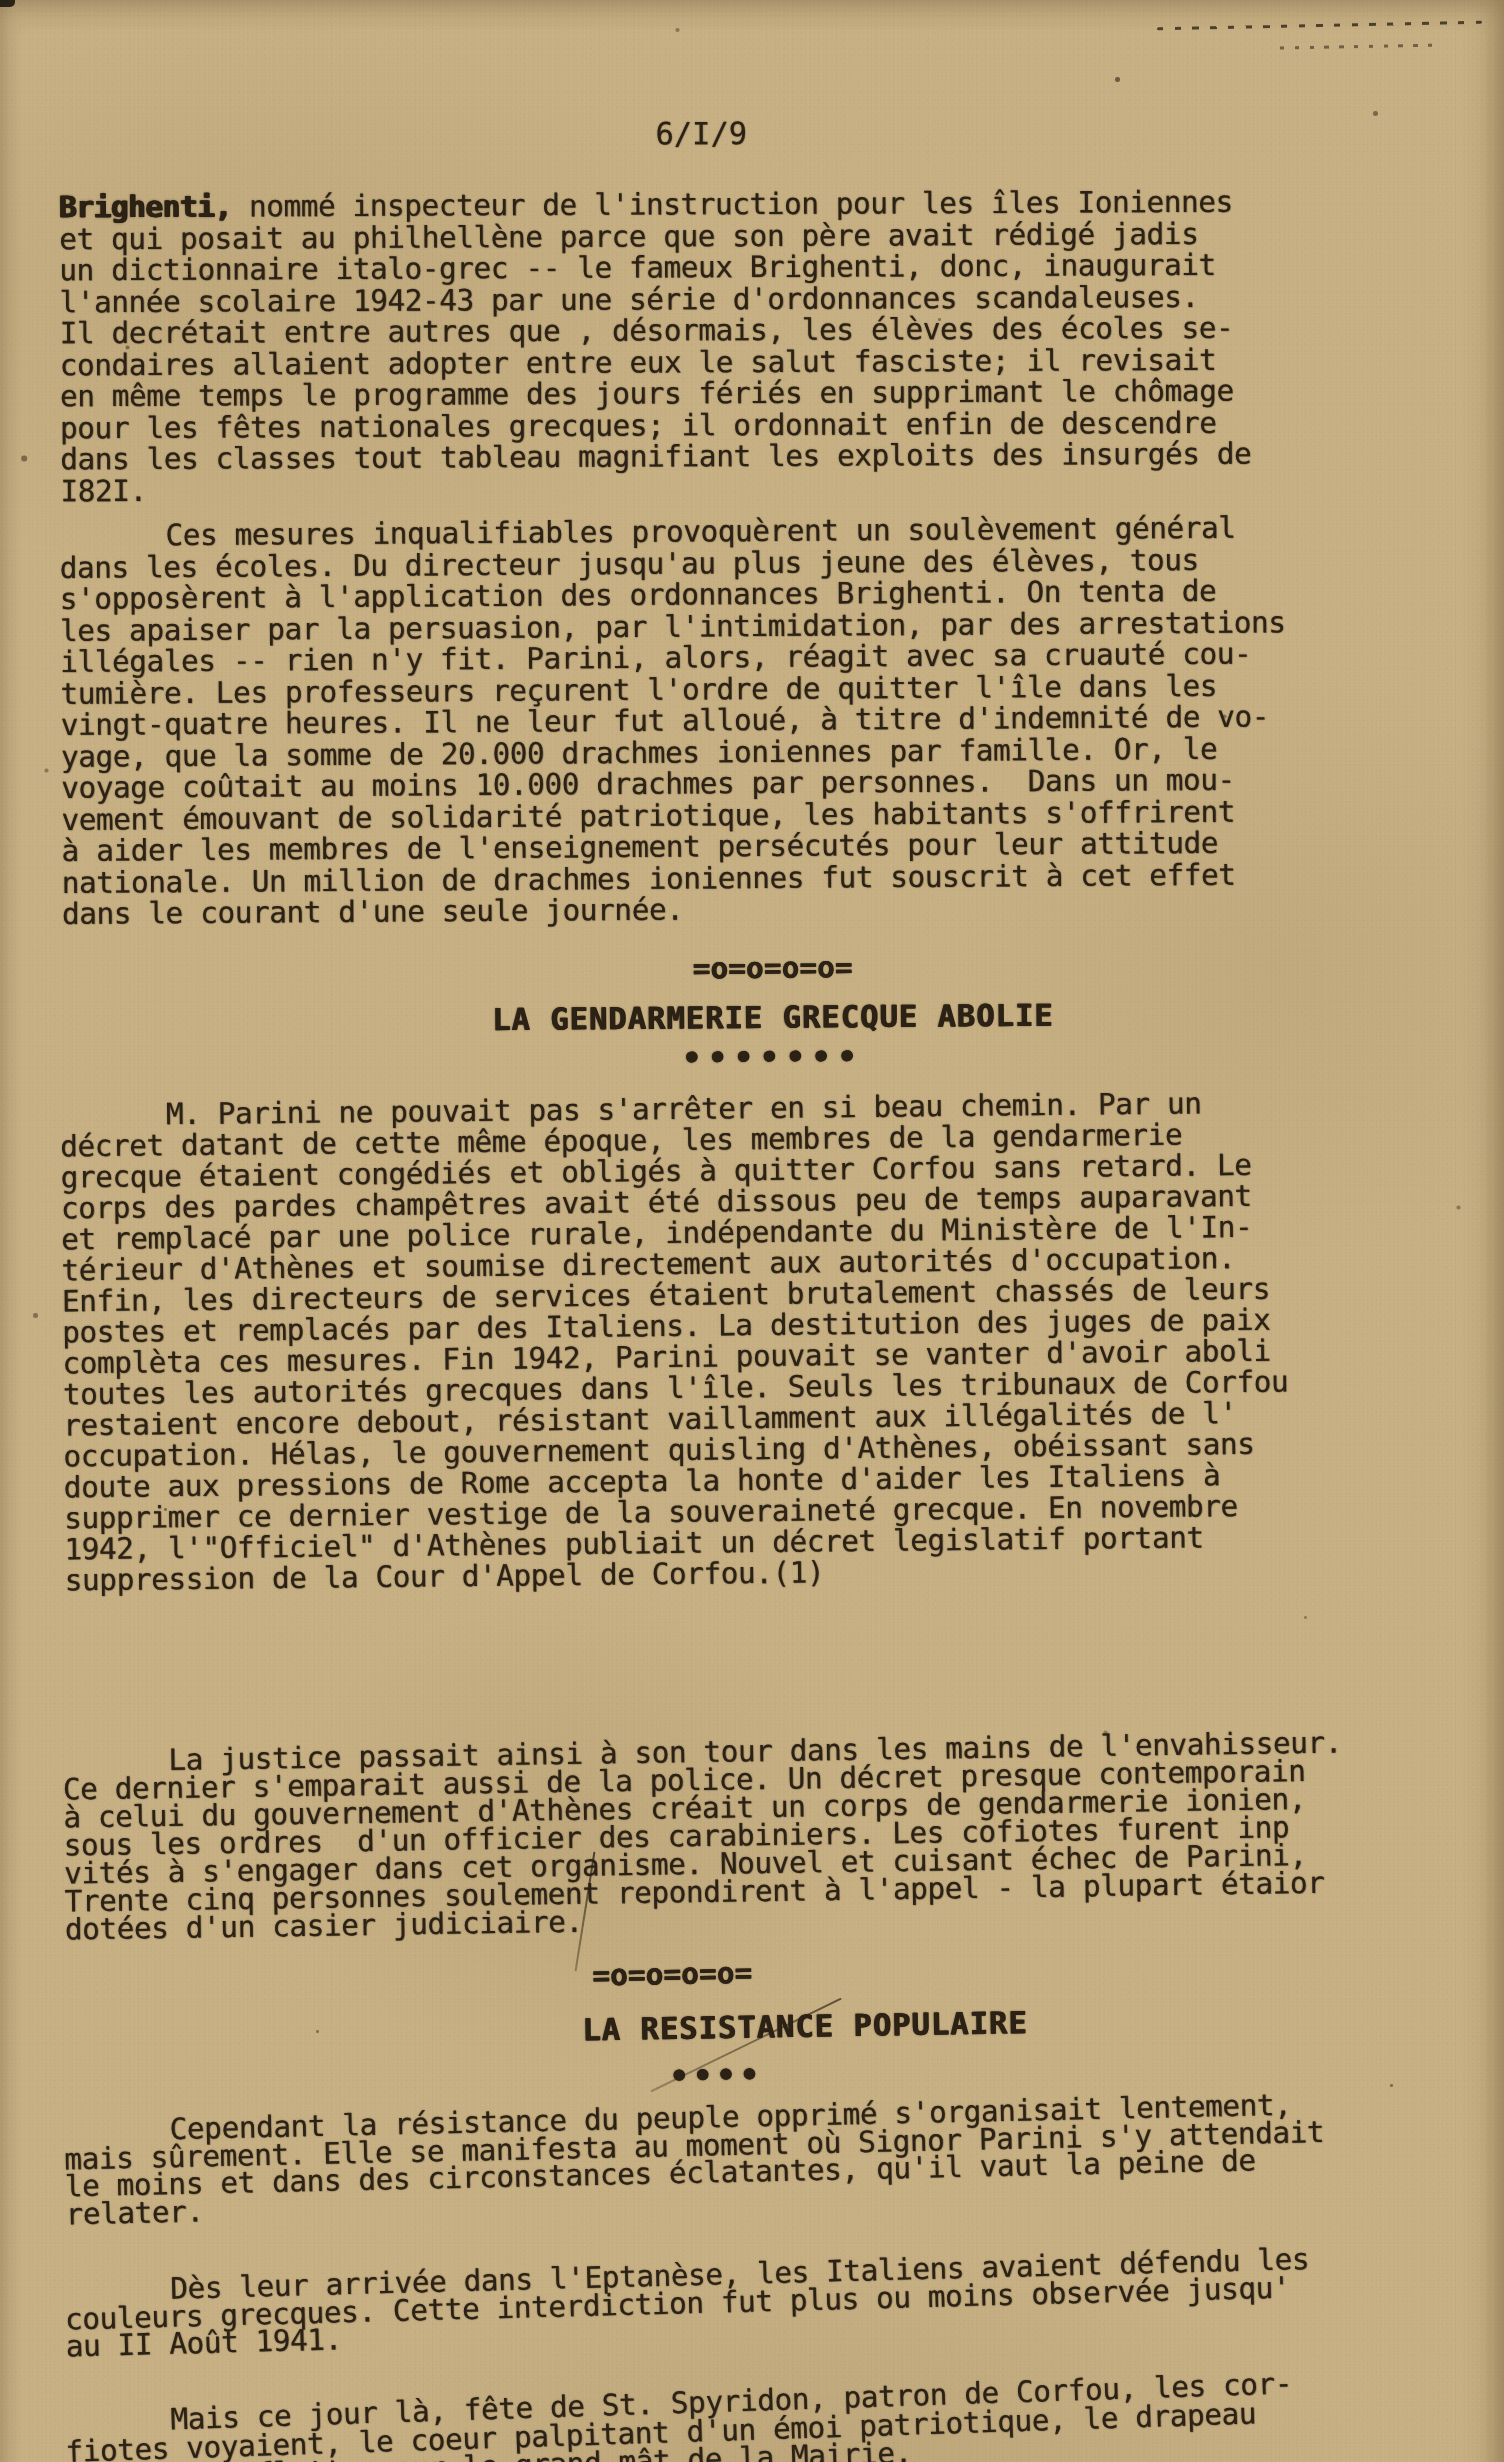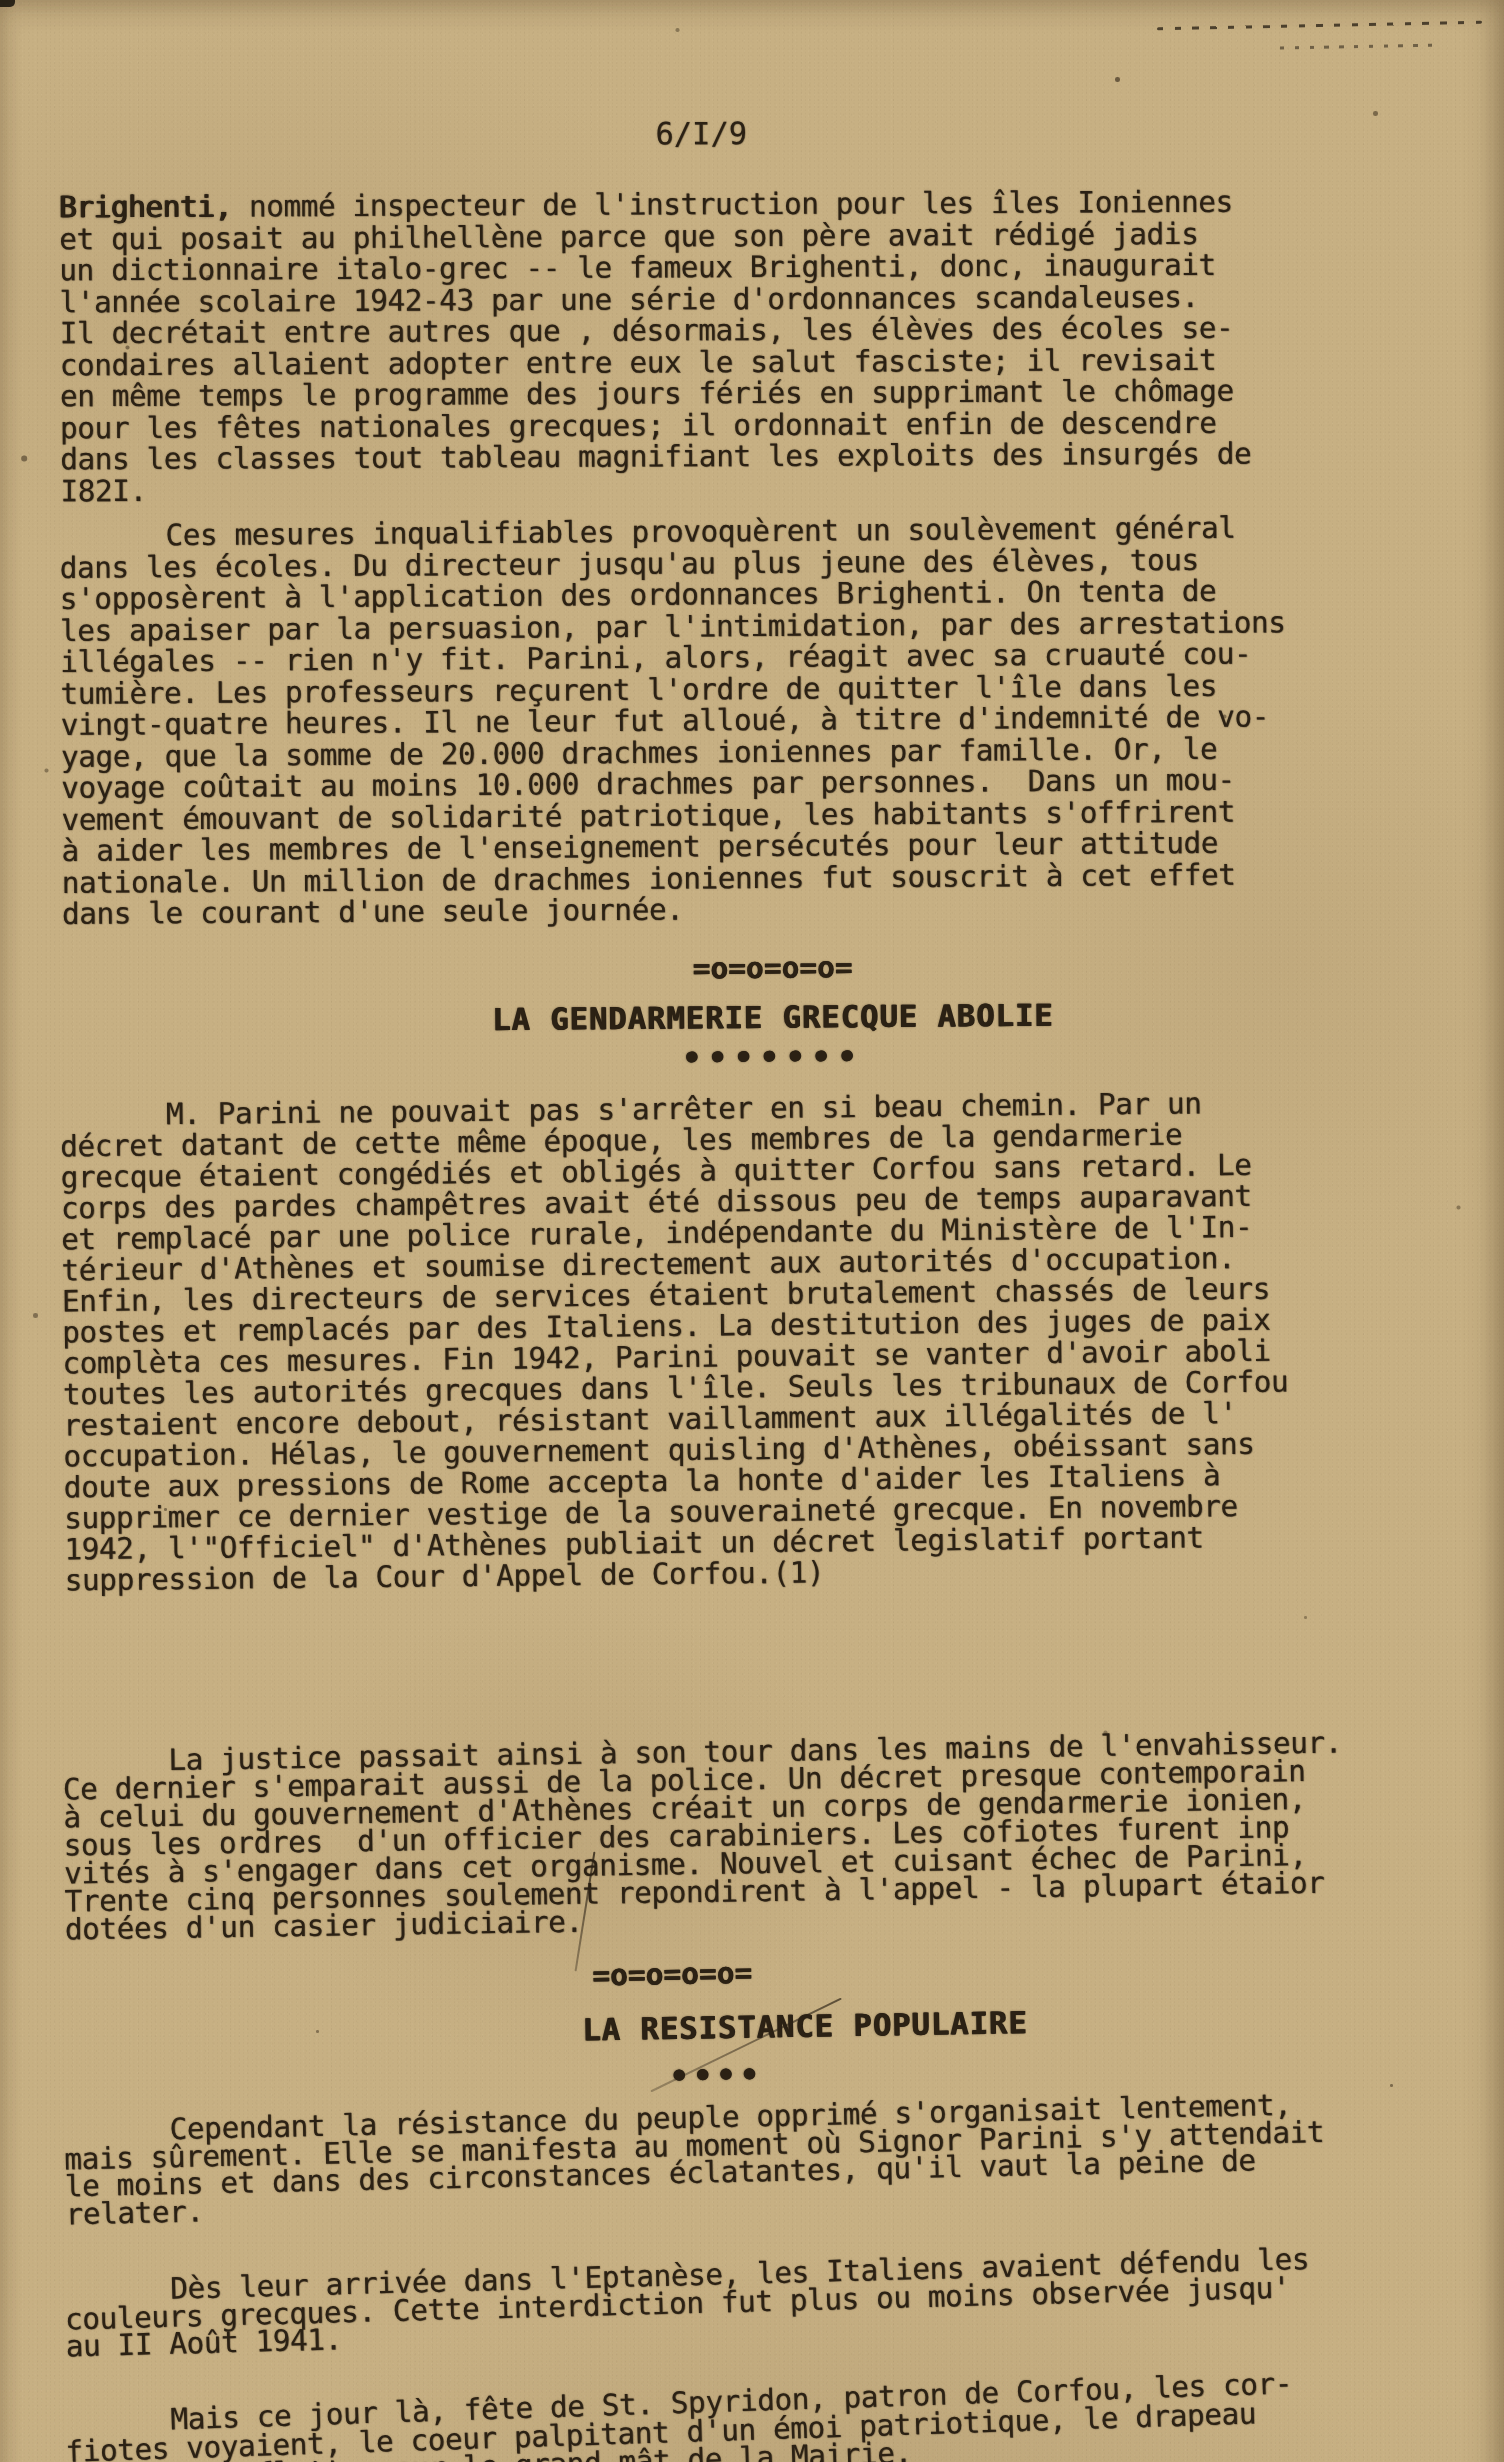--- a/index.html
+++ b/index.html
@@ -42,21 +42,21 @@
   .para{transform-origin:50% 50%;}
   .indent{text-indent:106px;}
   .p1{margin-top:38px; transform:rotate(-0.12deg);}
   .p2{margin-top:11.8px; transform:rotate(-0.25deg);}
   .p3{margin-top:24.6px; line-height:31px; transform:rotate(-0.45deg);}
   .p4{margin-top:148px; line-height:28px; transform:rotate(-0.7deg);}
   .p5{margin-top:16.7px; line-height:27.6px; transform:rotate(-1.1deg);}
   .p6{margin-top:47px; line-height:27.6px; transform:rotate(-1.35deg);}
   .p7{margin-top:43px; line-height:28.6px; transform:rotate(-1.7deg);}
   .lead{
-    font-weight:normal;
+    font-weight:bold;
     text-shadow:1px 0 0 currentColor, -0.7px 0 0.5px rgba(30,22,12,.8), 0 0 2.5px rgba(30,22,12,.6);
   }
   .separator{
     font-size:29.5px; line-height:31.5px; font-weight:bold;
     text-align:center; white-space:pre;
     margin-top:27.6px;
     text-shadow:0.7px 0 0 currentColor, 0 0 1.5px rgba(43,33,20,.6);
     transform:rotate(-0.3deg);
   }
   .sep2{margin-top:25.6px; transform:translateX(-103px) rotate(-0.9deg);}

